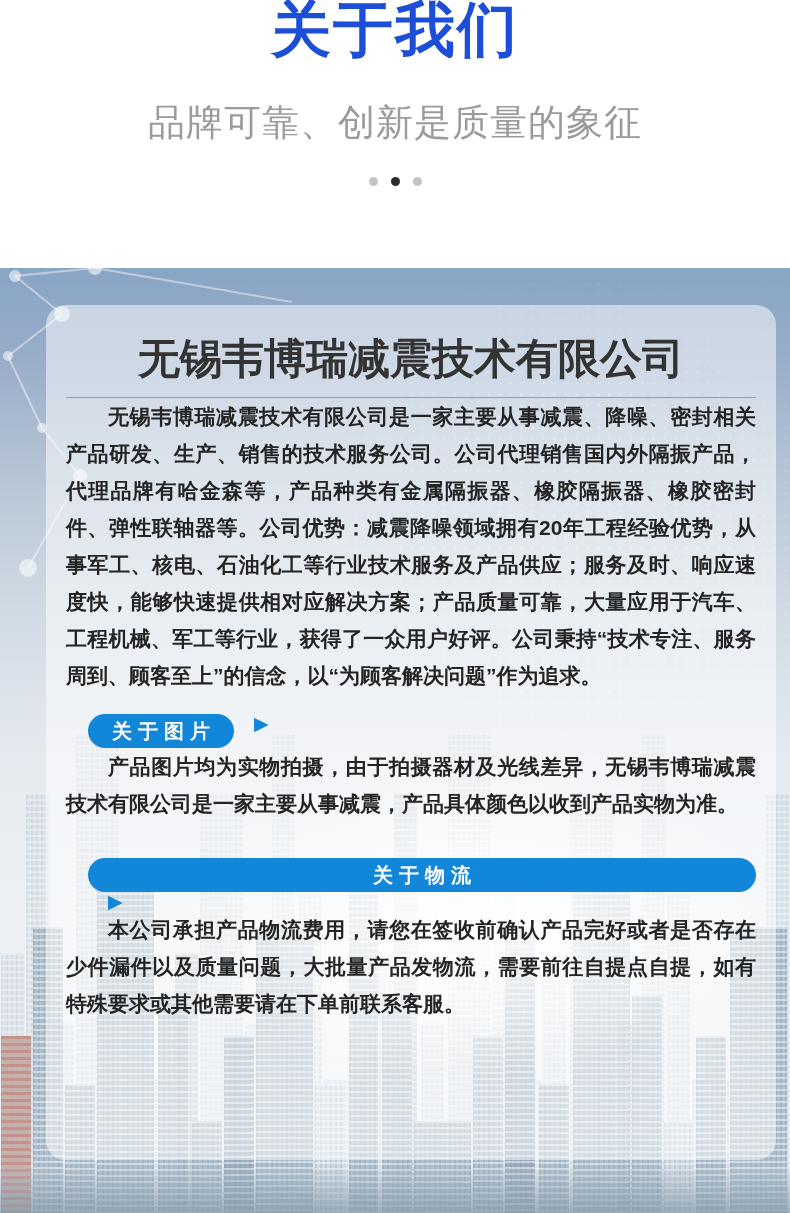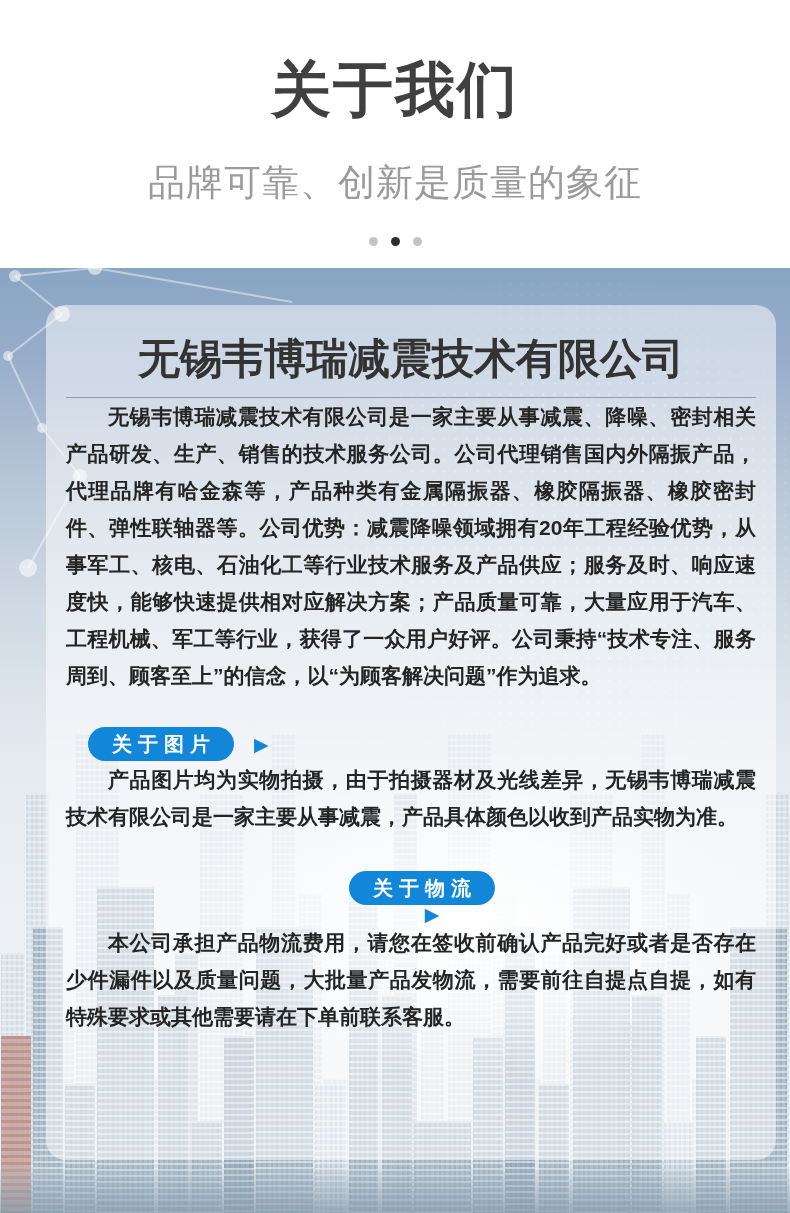--- a/index.html
+++ b/index.html
@@ -4,22 +4,22 @@
 <style>
   * { box-sizing: border-box; }
   html,body { margin:0; padding:0; }
   body {
     width:790px; height:1213px; margin:0 auto; background:#ffffff;
     font-family:"Liberation Sans","DejaVu Sans",sans-serif;
     -webkit-font-smoothing:antialiased;
   }
   
   .hero { height:268px; background:#fff; text-align:center; overflow:hidden; }
-  .hero h1 { margin:0; padding-top:60px; font-size:60px; line-height:1;
-             font-weight:900; color:#404040; letter-spacing:2px; }
+  .hero h1 { margin:0; font-size:60px; line-height:1;
+             font-weight:900; color:#1d4ed8; letter-spacing:2px; }
   .hero .sub { margin:42px 0 0; font-size:37px; line-height:1.15;
                color:#9b9b9b; letter-spacing:1px; font-weight:400; }
   .dots { margin-top:32px; display:flex; justify-content:center; gap:13px; }
   .dot { width:9px; height:9px; border-radius:50%; background:#c4c4c4; display:inline-block; }
   .dot.active { background:#2d2d2d; }
 
   
   .panel { position:relative; height:945px; overflow:hidden;
     background:linear-gradient(180deg,#89a5c4 0%,#97acc9 9%,#b4c3d4 21%,
                #d0dae4 36%,#e5eaf0 52%,#edf1f5 68%,#eef2f5 100%); }
@@ -64,21 +64,21 @@
 
   
   .card { position:absolute; left:46px; top:37px; width:730px; height:855px; z-index:2;
     border-radius:20px; background:rgba(255,255,255,.52); padding:0 20px; color:#242424; }
   .card h2 { margin:0; padding-top:31px; text-align:center; font-size:42px;
              line-height:1.1; font-weight:800; color:#333; }
   .card hr { border:none; border-top:1px solid rgba(95,110,125,.55); margin:15px 0 0; }
   .card p { margin:0; font-size:21px; line-height:37px; text-align:justify;
             text-indent:2em; font-weight:600; color:#242424; }
   .card .intro { }
-  .sec-head { display:flex; align-items:center; margin:33px 0 0 22px; }
+  .sec-head { display:flex; margin:20px 0 0 22px; }
   .sec-head.second { margin-top:36px;flex-direction:column; }
   .pill { display:inline-flex; align-items:center; justify-content:center;
     background:#1286d9; color:#fff; border:none; cursor:pointer;
     font-family:inherit; font-size:20px; font-weight:700; letter-spacing:6px;
     padding:5px 18px 5px 24px; border-radius:17px; line-height:1.2; }
   .arrow { color:#1286d9; font-size:19px; margin-left:20px; line-height:1; }
   .sec-body { margin-top:16px; }
 </style>
 </head>
 <body>

